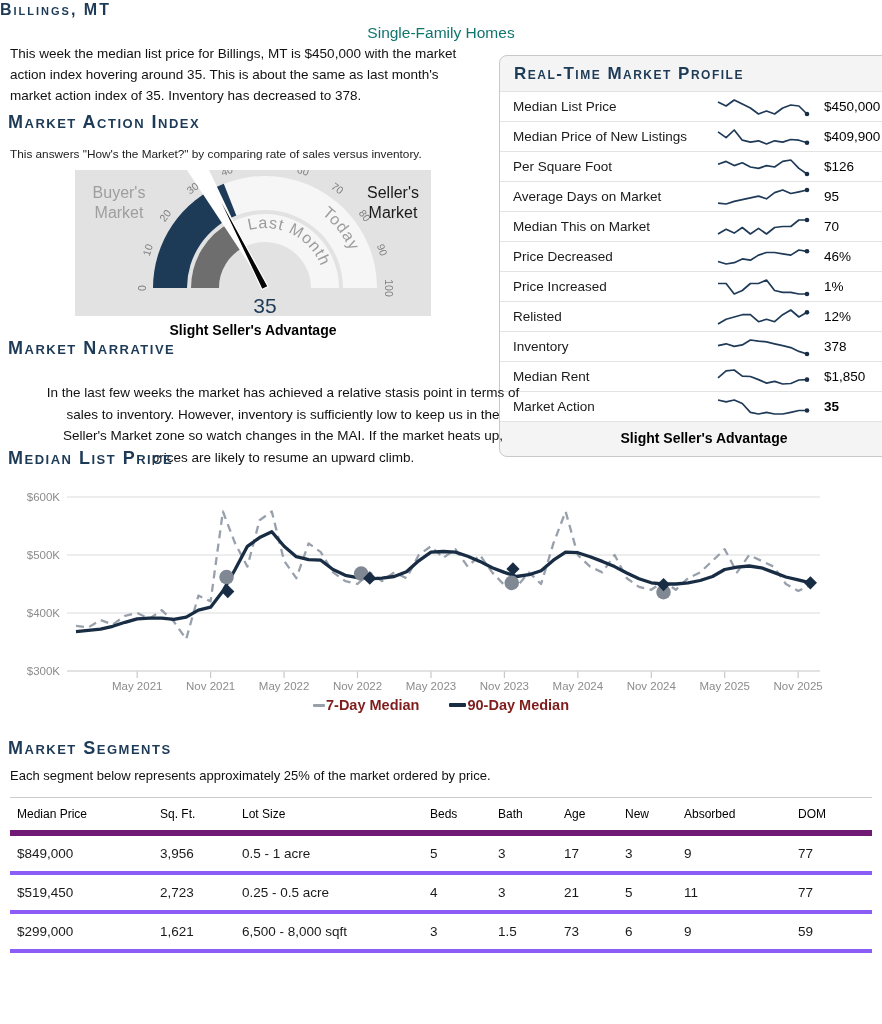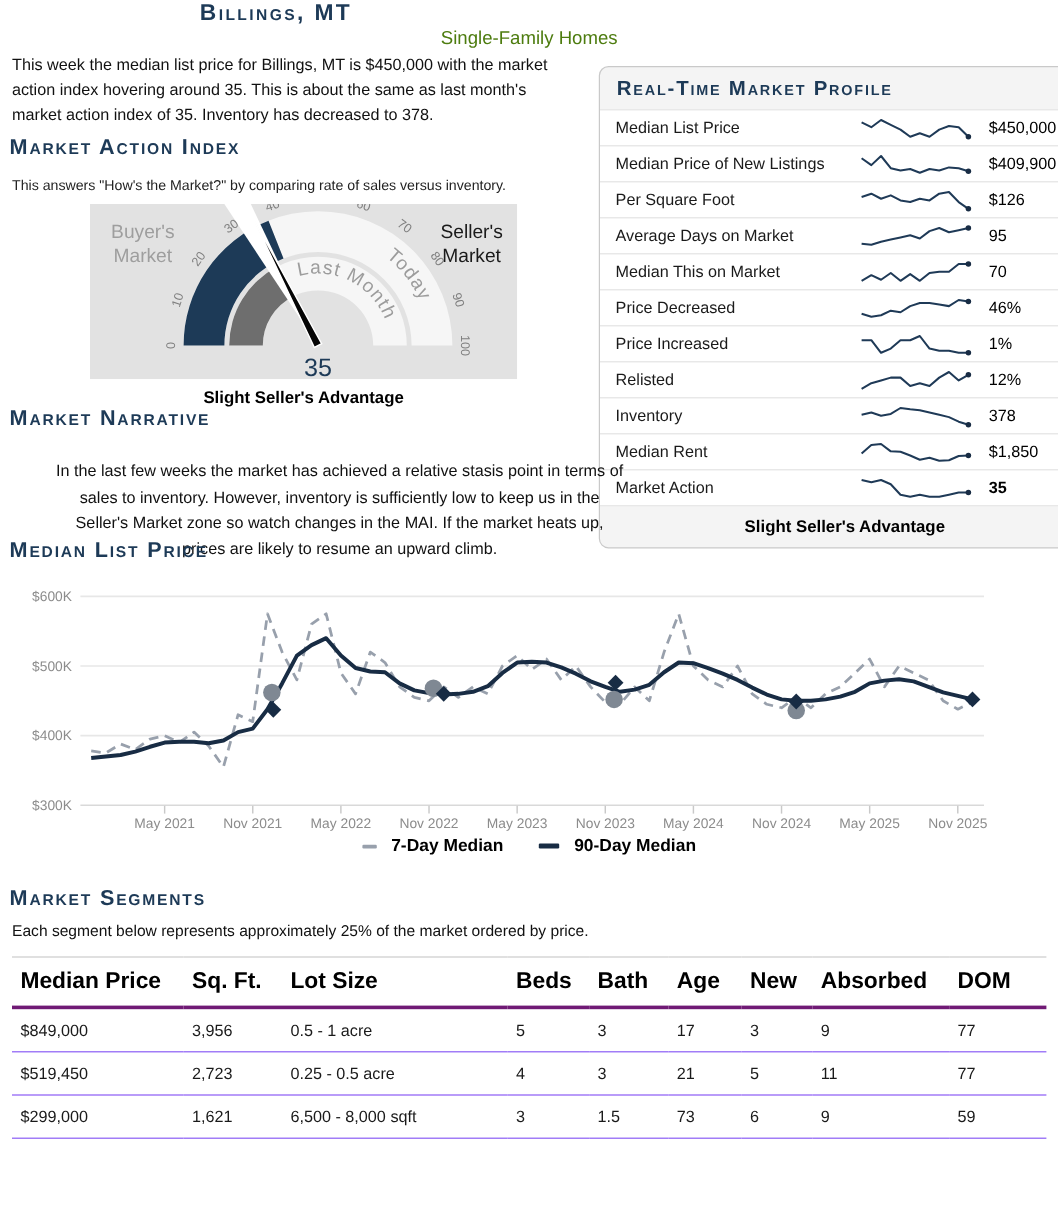--- a/index.html
+++ b/index.html
@@ -1,20 +1,20 @@
 <!DOCTYPE html>
 <html><head>
 <meta charset="utf-8">
 <style>
   html,body{margin:0;padding:0;background:#fff;}
   .page{position:relative;width:882px;height:1024px;background:#fff;
         font-family:"Liberation Sans",sans-serif;color:#111;overflow:hidden;}
   .sc-head{color:#1d3a57;font-variant:small-caps;font-weight:700;margin:0;position:absolute;}
-  .page-title{left:0;top:1px;width:460px;text-align:center;font-size:19px;letter-spacing:2px;}
-  .subtitle{position:absolute;left:0;top:24px;width:882px;text-align:center;font-size:15.5px;color:#4d7c0f;}
+  .page-title{left:0;top:1px;width:460px;text-align:left;font-size:16px;letter-spacing:2px;}
+  .subtitle{position:absolute;left:0;top:24px;width:882px;text-align:center;font-size:15.5px;color:#0f766e;}
   .intro{position:absolute;left:10px;top:44px;width:468px;font-size:13.5px;line-height:1.55;margin:0;}
   .mai-h{left:8px;top:112px;font-size:18px;letter-spacing:1.5px;}
   .mai-desc{position:absolute;left:10px;top:147px;font-size:11.8px;color:#222;margin:0;}
   .gauge-wrap{position:absolute;left:75px;top:170px;width:356px;}
   .gauge-status{text-align:center;font-weight:700;font-size:14px;color:#000;margin-top:2px;}
   .profile-panel{position:absolute;left:499px;top:55px;width:410px;box-sizing:border-box;
                  background:#f4f4f4;border:1px solid #c9c9c9;border-radius:8px;padding-bottom:4px;}
   .profile-h{position:static;display:block;font-size:17px;letter-spacing:1.5px;padding:8px 0 7px 14px;}
   .profile-row{display:flex;align-items:center;height:29px;background:#fff;
                border-top:1px solid #e3e3e3;padding:0 10px 0 13px;}
@@ -23,28 +23,28 @@
   .profile-spark{width:97px;height:22px;margin-right:12px;flex:none;}
   .profile-value{width:74px;font-size:13.5px;color:#000;flex:none;}
   .profile-value.bold{font-weight:700;}
   .profile-footer{text-align:center;font-weight:700;font-size:14px;color:#000;padding:8px 0 6px;}
   .narr-h{left:8px;top:338px;font-size:18px;letter-spacing:1.5px;}
   .narrative{position:absolute;left:28px;top:366px;width:478px;font-size:13.5px;line-height:1.6;margin:16px;text-align:center;}
   .chart-h{left:8px;top:448px;font-size:18px;letter-spacing:1.5px;}
   .chart-svg{position:absolute;left:0;top:478px;}
   .legend{position:absolute;left:0;top:697px;width:882px;display:flex;justify-content:center;
           gap:30px;align-items:center;}
-  .legend-item{display:flex;align-items:center;gap:12px;font-weight:700;font-size:14.5px;color:#000000;}
+  .legend-item{display:flex;align-items:center;gap:1px;font-weight:700;font-size:14.5px;color:#7f1d1d;}
   .legend-dash{display:inline-block;border-radius:1px;}
   .seg-h{left:8px;top:738px;font-size:18px;letter-spacing:1.5px;}
   .seg-desc{position:absolute;left:10px;top:768px;font-size:13px;margin:0;}
   .seg-table{position:absolute;left:10px;top:797px;width:862px;border-collapse:collapse;table-layout:fixed;}
-  .seg-table th{text-align:left;font-size:19px;font-weight:700;color:#000;
-                padding:9px 0 9px 7px;border-top:1px solid #cccccc;border-bottom:3px solid #701a75;}
-  .seg-table td{font-size:13.5px;color:#1a1a1a;padding:10px 0 10px 7px;border-bottom:1px solid #8b5cf6;}
+  .seg-table th{text-align:left;font-size:12px;font-weight:400;color:#000;
+                padding:9px 0 9px 7px;border-top:1px solid #cccccc;border-bottom:6px solid #701a75;}
+  .seg-table td{font-size:13.5px;color:#1a1a1a;padding:10px 0 10px 7px;border-bottom:4px solid #8b5cf6;}
 </style>
 </head>
 <body>
 
 <div class="page">
   <h1 class="sc-head page-title">Billings, MT</h1>
   <div class="subtitle">Single-Family Homes</div>
   <p class="intro">This week the median list price for Billings, MT is $450,000 with the market action index hovering around 35. This is about the same as last month's market action index of 35. Inventory has decreased to 378.</p>
 
   <h2 class="sc-head mai-h">Market Action Index</h2>

